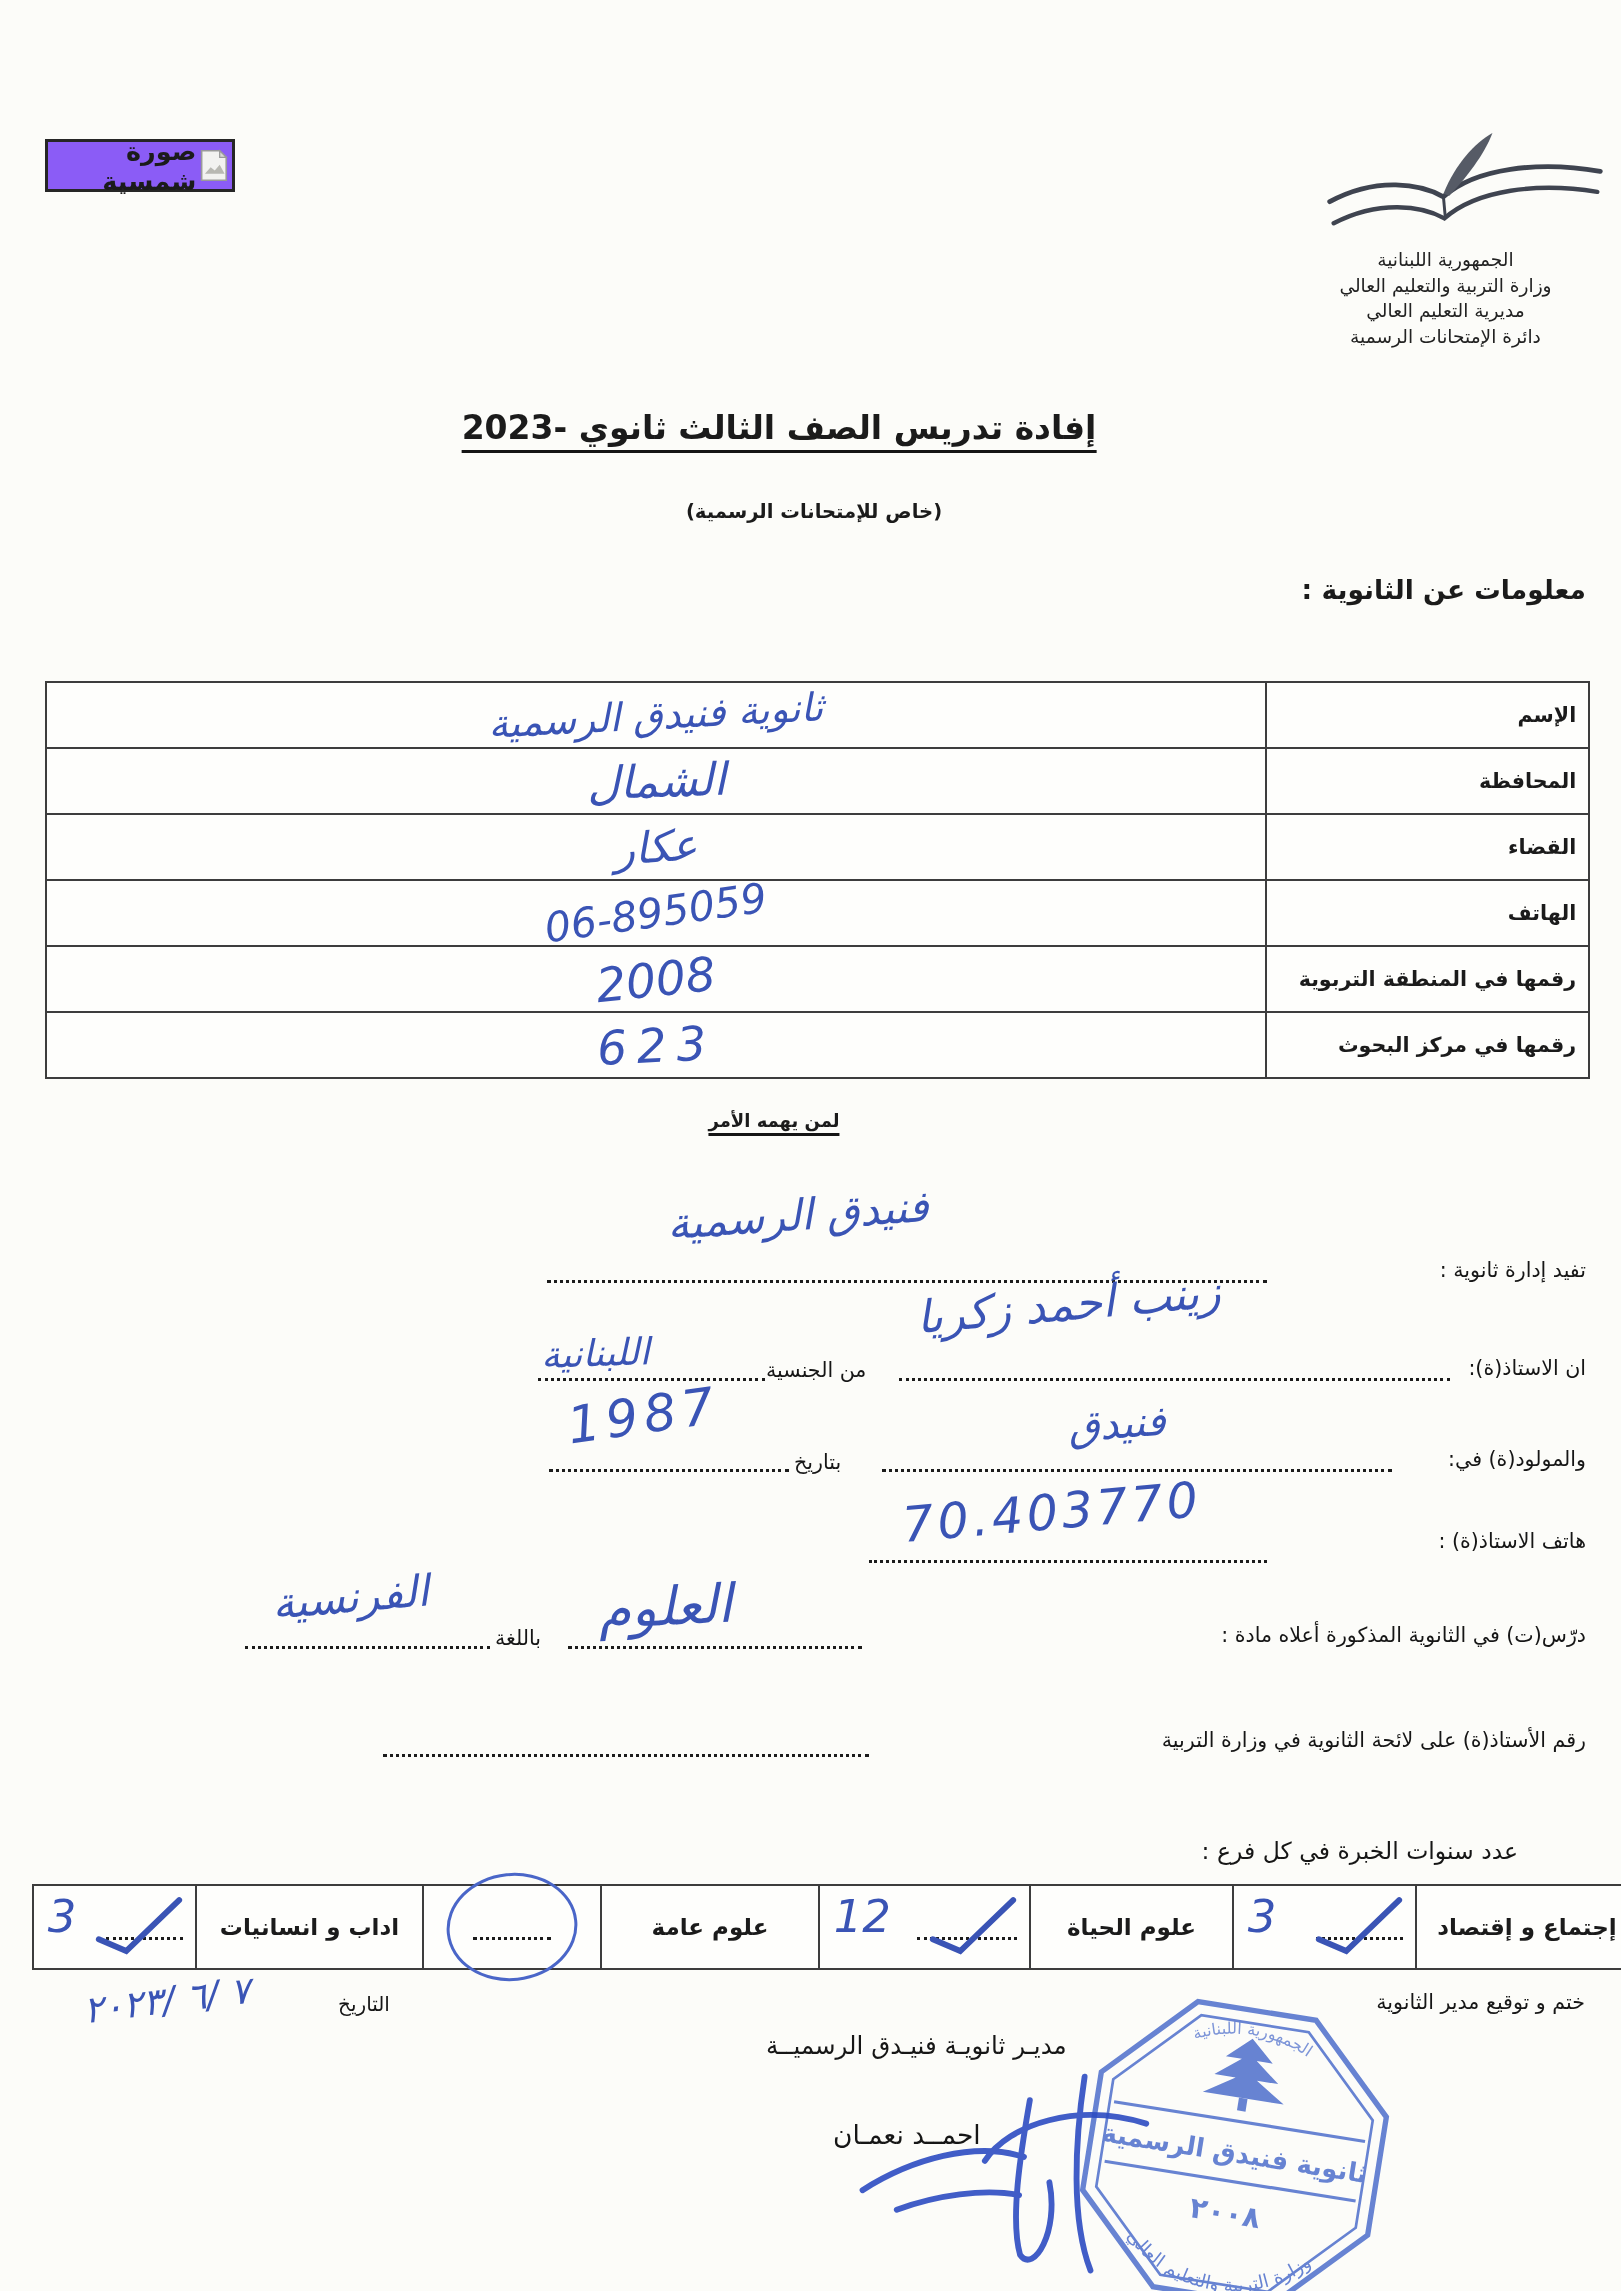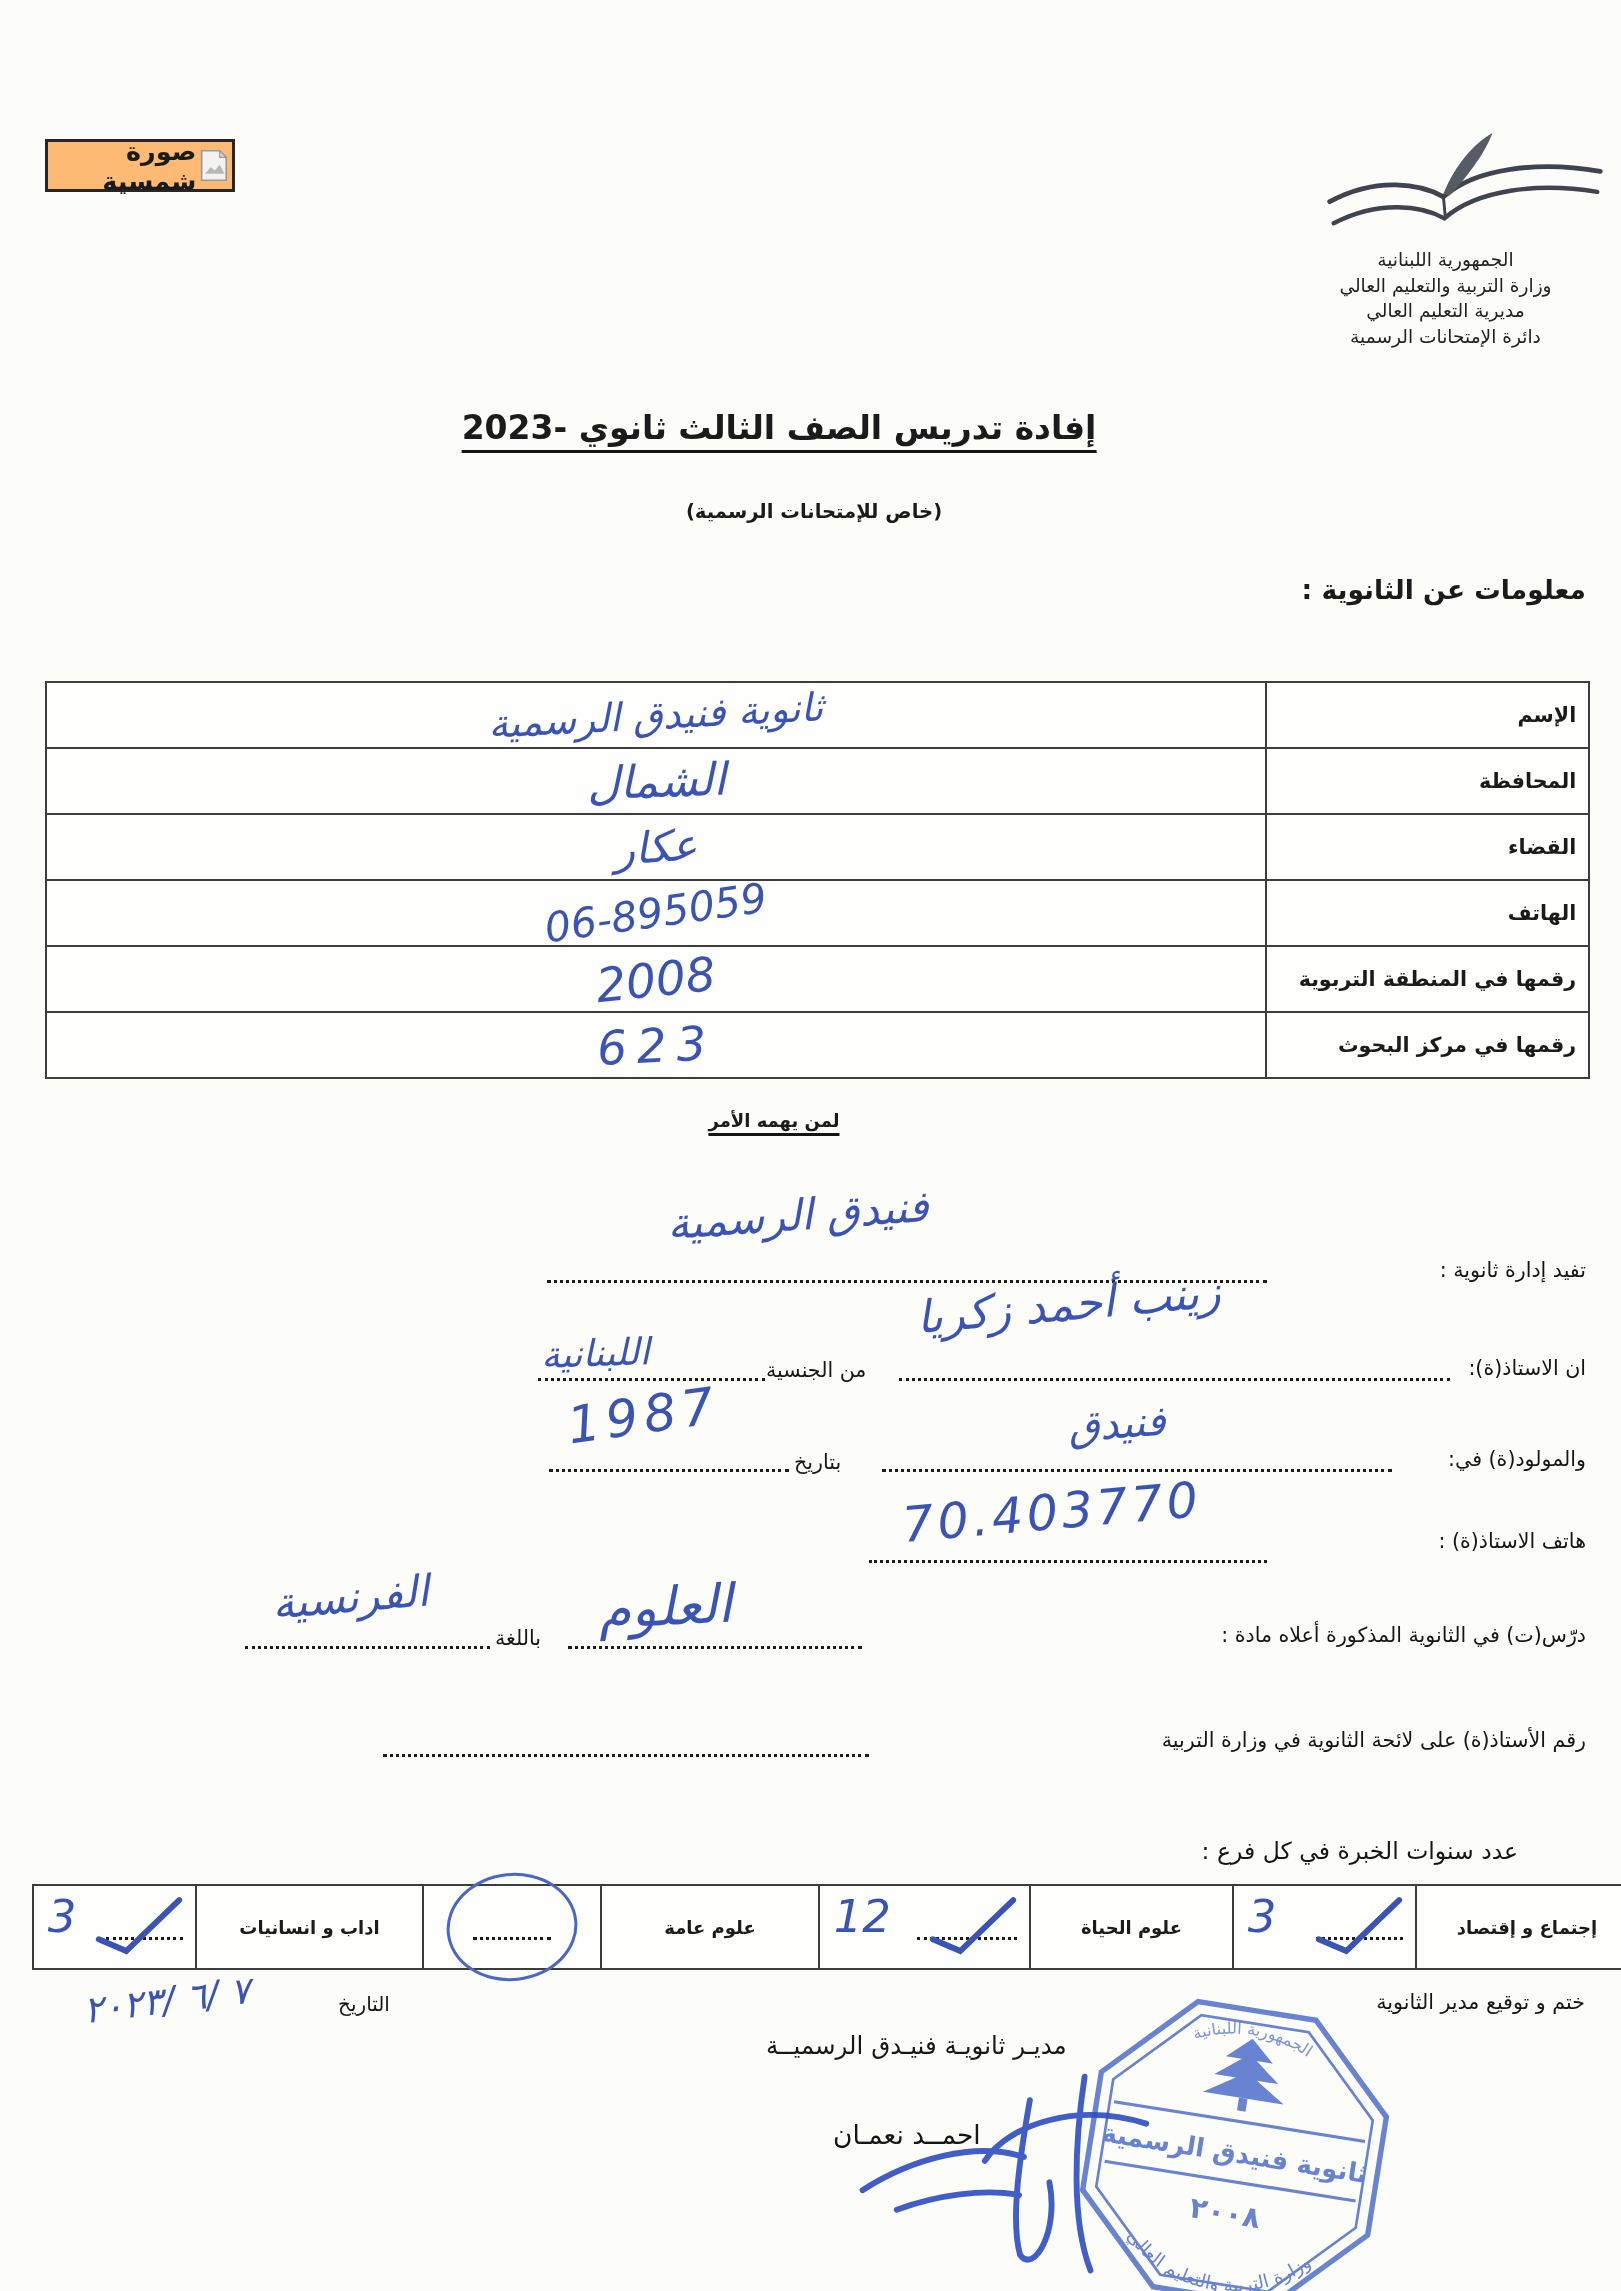--- a/index.html
+++ b/index.html
@@ -10,21 +10,21 @@
   }
   .abs{position:absolute;}
   .lbl{font-weight:normal; color:#161616; white-space:nowrap;}
   .hw{
     font-family:"DejaVu Sans", sans-serif; font-style:italic;
     color:#3a54b5; white-space:nowrap; line-height:1;
   }
   
   .photo-box{
     left:45px; top:139px; width:190px; height:53px;
-    border:3.9px solid #262626; box-sizing:border-box; background:#fdba74;
+    border:3.9px solid #262626; box-sizing:border-box; background:#8b5cf6;
     display:flex; align-items:center; gap:3.9px; padding:2px 3.9px 2px 2px;
   }
   .photo-box .txt{font-weight:bold; font-size:25.5px; letter-spacing:0px;}
   
   .gov-text{left:1284px; top:247px; width:323px; text-align:center; font-size:18.6px; line-height:1.38; color:#222;}
   
   .title{
     left:779px; top:408px; transform:translateX(-50%);
     font-size:33px; font-weight:bold;
     border-bottom:3.9px solid #151515; padding-bottom:2.9px; white-space:nowrap;
@@ -45,21 +45,21 @@
     font-size:18px; font-weight:bold; border-bottom:3.9px solid #151515; padding-bottom:2px; white-space:nowrap;
   }
   .flabel{font-size:20.6px;}
   .dl{position:absolute; border-bottom:3.9px dotted #1c1c1c; height:0;}
   
   table.exp{
     position:absolute; left:32px; top:1884px; width:1559px; height:86px;
     border-collapse:collapse; table-layout:fixed; background:#fefefc;
   }
   table.exp td{border:2.9px solid #3d3d3d; padding:0; position:relative;}
-  table.exp td.l{font-weight:bold; font-size:18px; text-align:center;}
+  table.exp td.l{font-weight:bold; font-size:23px; text-align:center;}
   .exp-dots{position:absolute; right:11.8px; top:51px; border-bottom:3.9px dotted #1c1c1c; height:0; width:48%;}
   .exp-num{position:absolute; left:13.7px; top:7.8px; font-size:45px;}
   .tick{position:absolute; right:7.8px; top:5.9px;}
   .circle{
     position:absolute; left:50%; top:50%; width:125px; height:102px;
     transform:translate(-50%,-50%) rotate(-6deg);
     border:3.9px solid #4a66c8; border-radius:50%;
   }
   .sig-svg,.stamp-svg{pointer-events:none;}
 </style>

